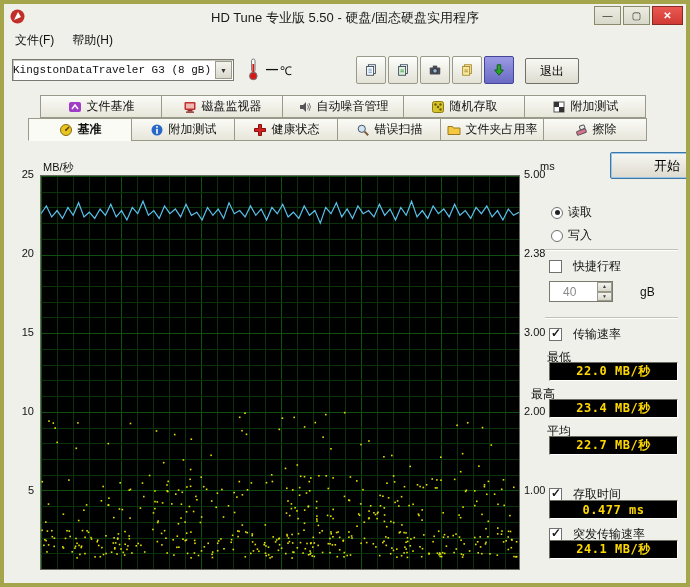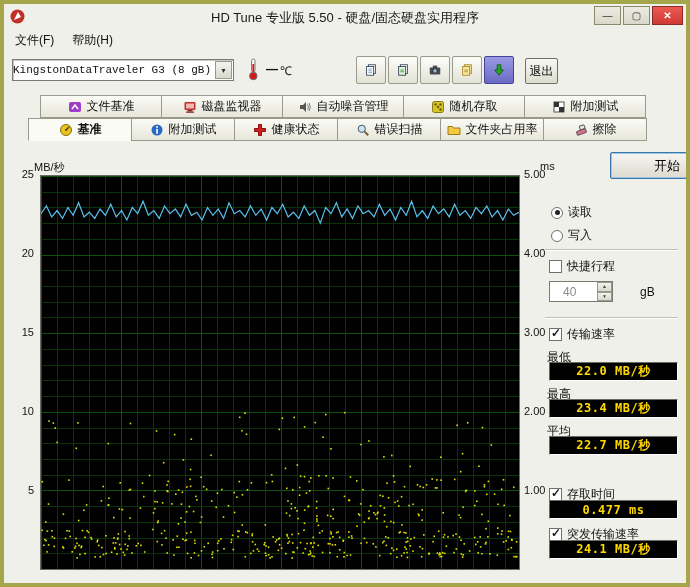--- a/index.html
+++ b/index.html
@@ -20,21 +20,21 @@
   
   .toolbar{position:absolute;top:52px;left:4px;right:4px;height:38px;}
   .combo{position:absolute;left:8px;top:7px;width:222px;height:22px;background:#fff;border:1px solid #7a7a70;box-shadow:inset 1px 1px 0 #c8c8c0;display:flex;align-items:center;}
   .combo-text{flex:1;font-family:Liberation Mono, monospace;font-size:11px;white-space:nowrap;overflow:hidden;}
   .combo-arrow{width:17px;height:18px;margin-right:1px;background:linear-gradient(#f4f4ee,#d8d8cc);border:1px solid #9a9a8a;font-size:7px;display:flex;align-items:center;justify-content:center;color:#333;}
   .thermo{position:absolute;left:244px;top:5px;}
   .temp-dash{position:absolute;left:262px;top:10px;font-weight:bold;}
   .temp-unit{position:absolute;left:276px;top:10px;}
   .tbtn{position:absolute;top:4px;width:30px;height:28px;border:1px solid #9a9a8a;border-radius:2px;background:linear-gradient(#fdfdfb,#e2e2d6);display:flex;align-items:center;justify-content:center;cursor:default;}
   .tbtn.active{background:linear-gradient(#9a9ae4,#6a6ac4);border-color:#44449a;}
-  .exit-btn{position:absolute;left:521px;top:6px;width:33px;height:26px;border:1px solid #707066;border-radius:2px;background:linear-gradient(#f8f8f4,#dcdcd0);font-size:12px;}
+  .exit-btn{position:absolute;left:521px;top:6px;width:54px;height:26px;border:1px solid #707066;border-radius:2px;background:linear-gradient(#f8f8f4,#dcdcd0);font-size:12px;}
   
   .tabs-top{position:absolute;top:95px;left:40px;height:32px;display:flex;}
   .tabs-bottom{position:absolute;top:118px;left:28px;height:23px;display:flex;text-align:right;}
   .tab{height:23px;border:1px solid #9a9a8a;margin-left:-1px;background:linear-gradient(#fbfbf7,#e6e6da);display:flex;align-items:center;justify-content:center;gap:5px;font-size:12px;cursor:default;}
   .tabs-top .tab{width:122px;}
   .tabs-bottom .tab{width:104px;}
   .tab:first-child{margin-left:0;}
   .tab.active{background:#fbfbf6;font-weight:bold;border-bottom-color:#fbfbf6;}
   .ticon{display:inline-flex;width:14px;height:14px;}
   
@@ -42,21 +42,21 @@
   .chart svg{display:block;}
   .axis-label{position:absolute;font-size:11px;}
   .tick{position:absolute;font-size:11px;}
   .tick.tl{left:6px;width:28px;text-align:right;}
   .tick.tr{left:524px;width:34px;text-align:left;}
   
   .start-btn{position:absolute;left:563px;top:152px;width:114px;height:27px;background:linear-gradient(#f6f6f2,#dededic);background:linear-gradient(#f6f6f2,#dedacf);border:1px solid #3a78aa;box-shadow:inset 0 0 0 1px #9cc4e4;border-radius:2px;font-size:13px;margin-left:47px;}
   .radio-row{position:absolute;display:flex;align-items:center;gap:5px;}
   .rb{width:12px;height:12px;border:1px solid #707070;border-radius:50%;background:#fff;position:relative;display:inline-block;}
   .rb.sel::after{content:"";position:absolute;left:2.5px;top:2.5px;width:5px;height:5px;border-radius:50%;background:#222;}
-  .check{position:absolute;display:flex;align-items:center;gap:5px;}
+  .check{position:absolute;display:flex;align-items:center;gap:11px;}
   .cb{width:13px;height:13px;border:1px solid #707070;background:#fff;position:relative;display:inline-block;}
   .cb.checked::after{content:"✓";position:absolute;left:1px;top:-2px;font-size:12px;font-weight:bold;color:#1a1a1a;line-height:1;}
   .sep{position:absolute;left:545px;width:133px;height:2px;border-top:1px solid #c2c2b4;border-bottom:1px solid #fff;}
   .plabel{position:absolute;font-size:12px;}
   .vbox{position:absolute;width:129px;height:19px;background:#000;border:1px solid;border-color:#6a6a60 #fff #fff #6a6a60;color:#ffd800;font-family:"DejaVu Sans Mono",monospace;font-size:12px;font-weight:bold;display:flex;align-items:center;justify-content:center;letter-spacing:0.5px;}
   .spin{position:absolute;width:64px;height:21px;display:flex;border:1px solid #7a7a70;background:#fff;}
   .spin-input{flex:1;border:0;outline:0;padding-left:13px;font-size:12px;color:#8a8a8a;background:#fff;width:40px;}
   .spin-btns{display:flex;flex-direction:column;width:15px;}
   .spin-btns button{flex:1;font-size:5px;line-height:1;border:1px solid #9a9a8a;background:linear-gradient(#f4f4ee,#d8d8cc);padding:0;color:#444;}
 </style>
@@ -257,29 +257,29 @@
             <g transform="rotate(-20 7 7)">
               <rect x="6.5" y="3" width="5" height="4" rx="1" fill="#ececec" stroke="#555"></rect>
               <rect x="2" y="7" width="9.5" height="4" rx="1" fill="#d87090" stroke="#555"></rect>
             </g>
           </svg>
       </span>
       <span>擦除</span>
     </div>
   </div>
 
-  <div class="axis-label" style="left:34px;top:160px">MB/秒</div>
+  <div class="axis-label" style="left:43px;top:160px">MB/秒</div>
   <div class="axis-label" style="left:540px;top:160px">ms</div>
   <div class="tick tl" style="top:168px">25</div>
   <div class="tick tl" style="top:247px">20</div>
   <div class="tick tl" style="top:326px">15</div>
   <div class="tick tl" style="top:405px">10</div>
   <div class="tick tl" style="top:484px">5</div>
   <div class="tick tr" style="top:168px">5.00</div>
-  <div class="tick tr" style="top:247px">4.00</div>
+  <div class="tick tr" style="top:247px">2.38</div>
   <div class="tick tr" style="top:326px">3.00</div>
   <div class="tick tr" style="top:405px">2.00</div>
   <div class="tick tr" style="top:484px">1.00</div>
 
   <div class="chart">
     <svg id="chart-svg" width="478" height="393">
         <rect x="0" y="0" width="478" height="393" fill="#000000"></rect>
         <line x1="0.5" y1="0" x2="0.5" y2="393" stroke="#0f4f0f"></line>
         <line x1="16.5" y1="0" x2="16.5" y2="393" stroke="#0a330a"></line>
         <line x1="32.5" y1="0" x2="32.5" y2="393" stroke="#0a330a"></line>
@@ -889,21 +889,21 @@
   <div class="sep" style="top:317px"></div>
 
   <label class="check" style="left:549px;top:326px">
     <span class="cb checked"></span>
     <span>传输速率</span>
   </label>
 
   <div class="plabel" style="left:547px;top:349px">最低</div>
   <div class="vbox" style="left:549px;top:362px">22.0 MB/秒</div>
 
-  <div class="plabel" style="left:547px;top:386px">最高</div>
+  <div class="plabel" style="left:531px;top:386px">最高</div>
   <div class="vbox" style="left:549px;top:399px">23.4 MB/秒</div>
 
   <div class="plabel" style="left:547px;top:423px">平均</div>
   <div class="vbox" style="left:549px;top:436px">22.7 MB/秒</div>
 
   <label class="check" style="left:549px;top:486px">
     <span class="cb checked"></span>
     <span>存取时间</span>
   </label>
   <div class="vbox" style="left:549px;top:500px">0.477 ms</div>

